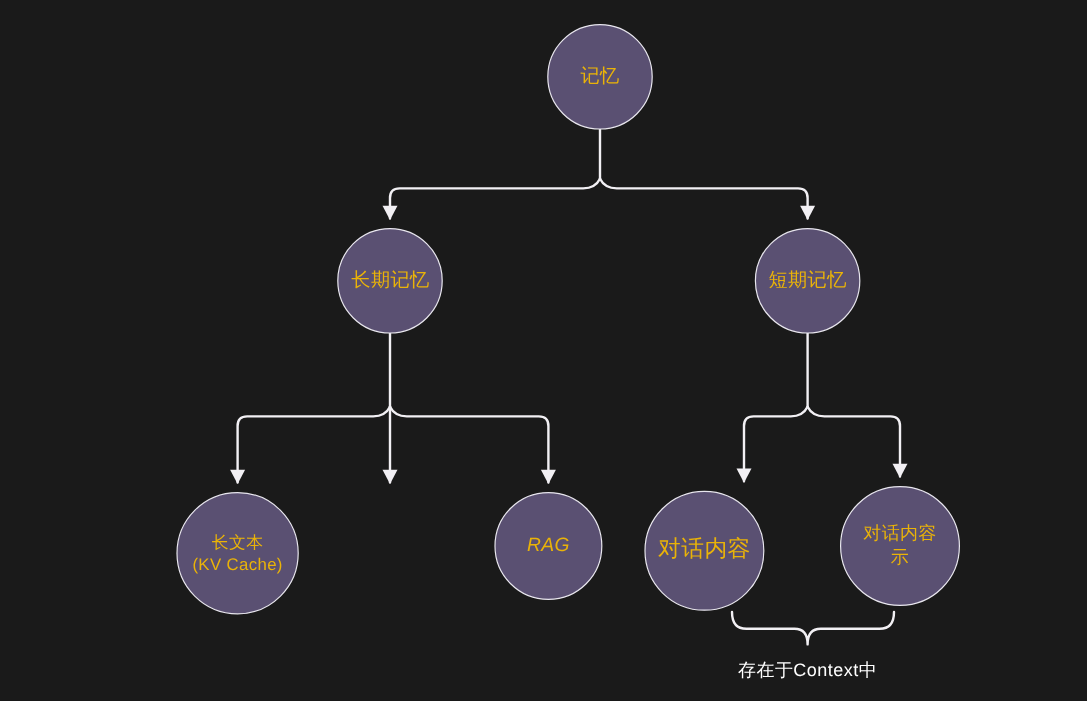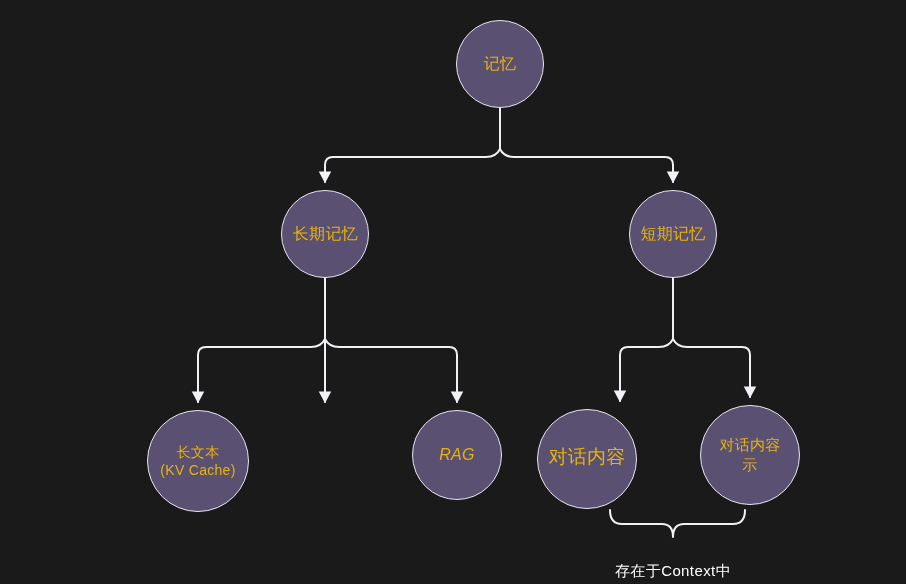--- a/index.html
+++ b/index.html
@@ -42,21 +42,20 @@
     white-space: pre-line;
     padding: 0 10px;
   }
   .caption {
     position: absolute;
     color: #ffffff;
     font-size: 15px;
     letter-spacing: 0.4px;
     white-space: nowrap;
     z-index: 2;
-    margin-top: 13px;
   }
 </style>
 </head>
 <body>
 
 <div id="canvas">
 
   <svg id="edges" viewBox="0 0 906 584" xmlns="http://www.w3.org/2000/svg">
     <defs>
       <marker id="arrow" viewBox="0 0 12 12" refX="9.5" refY="6" markerWidth="7.5" markerHeight="7.5" orient="auto-start-reverse">

